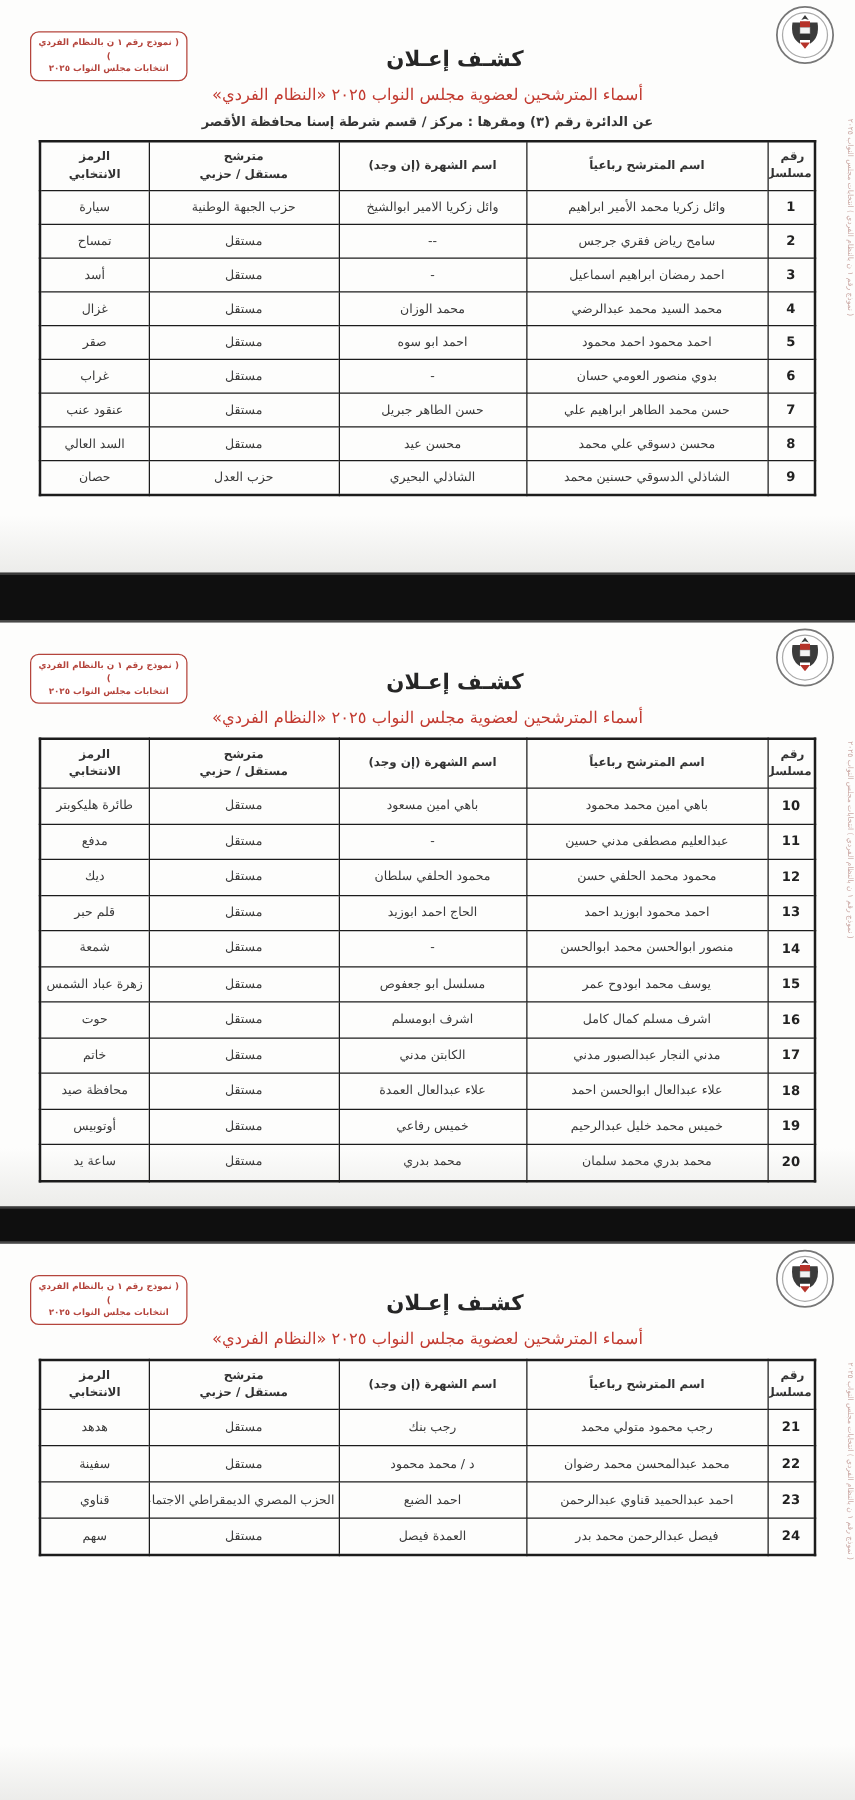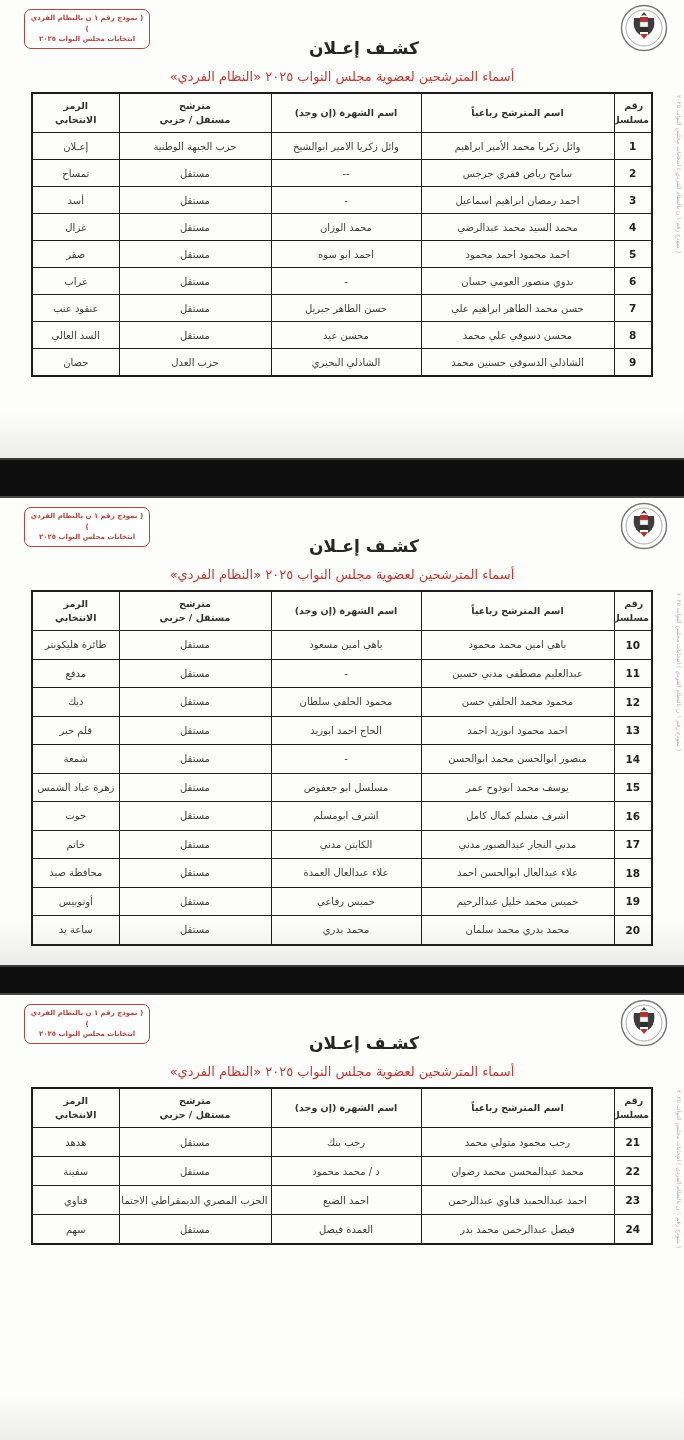--- a/index.html
+++ b/index.html
@@ -16,21 +16,21 @@
     color:#3d3d3d;overflow:hidden;
   }
   .sheet-1{height:458px;}
   .sheet-2{height:467px;}
   .sheet-3{height:445px;}
   .separator{width:684px;background:#0f0f0f;border-top:2px solid #3a3a3a;border-bottom:2px solid #484848;box-sizing:border-box;}
   .sep-1{height:40px;}
   .sep-2{height:30px;}
 
   .form-box{
-    position:absolute;left:24px;top:9px;width:126px;
+    position:absolute;left:24px;top:25px;width:126px;
     border:1.5px solid #b5453d;border-radius:7px;
     padding:3px 4px;box-sizing:border-box;
     color:#b5453d;font-size:7px;line-height:1.5;text-align:center;
     font-weight:bold;background:#fff;
   }
   .emblem{position:absolute;right:16px;top:4px;width:48px;height:48px;}
 
   .page-title{
     margin:38px 0 0;text-align:center;
     font-size:17px;font-weight:bold;color:#262626;letter-spacing:.5px;padding-left:44px;
@@ -92,20 +92,21 @@
         <rect x="20" y="13" width="8" height="5" fill="#b53229"></rect>
         <rect x="20" y="18" width="8" height="5" fill="#f2f2f2" stroke="#888" stroke-width="0.4"></rect>
         <rect x="20" y="23" width="8" height="5" fill="#2e2e2e"></rect>
         <path d="M20 30 L24 35 L28 30 Z" fill="#b53229"></path>
       </svg>
     </div>
     <div class="edge-note">( نموذج رقم ١ ن بالنظام الفردي ) انتخابات مجلس النواب ٢٠٢٥</div>
 
     <h1 class="page-title">كشـف إعـلان</h1>
     <h2 class="page-subtitle">أسماء المترشحين لعضوية مجلس النواب ٢٠٢٥ «النظام الفردي»</h2>
+    <p class="district-line">عن الدائرة رقم (٣)   ومقرها : مركز / قسم شرطة  إسنا    محافظة  الأقصر</p>
 
     <table class="cand">
       <colgroup>
           <col class="w-serial">
           <col class="w-name">
           <col class="w-famous">
           <col class="w-party">
           <col class="w-symbol">
         </colgroup>
       <thead>
@@ -125,21 +126,21 @@
               <div>الانتخابي</div>
             </th>
         </tr>
       </thead>
       <tbody>
           <tr>
             <td class="c-serial">1</td>
             <td class="c-name">وائل زكريا محمد الأمير ابراهيم</td>
             <td class="c-famous">وائل زكريا الامير ابوالشيخ</td>
             <td class="c-party">حزب الجبهة الوطنية</td>
-            <td class="c-symbol">إعـلان</td>
+            <td class="c-symbol">سيارة</td>
           </tr>
           <tr>
             <td class="c-serial">2</td>
             <td class="c-name">سامح رياض فقري جرجس</td>
             <td class="c-famous">--</td>
             <td class="c-party">مستقل</td>
             <td class="c-symbol">تمساح</td>
           </tr>
           <tr>
             <td class="c-serial">3</td>

